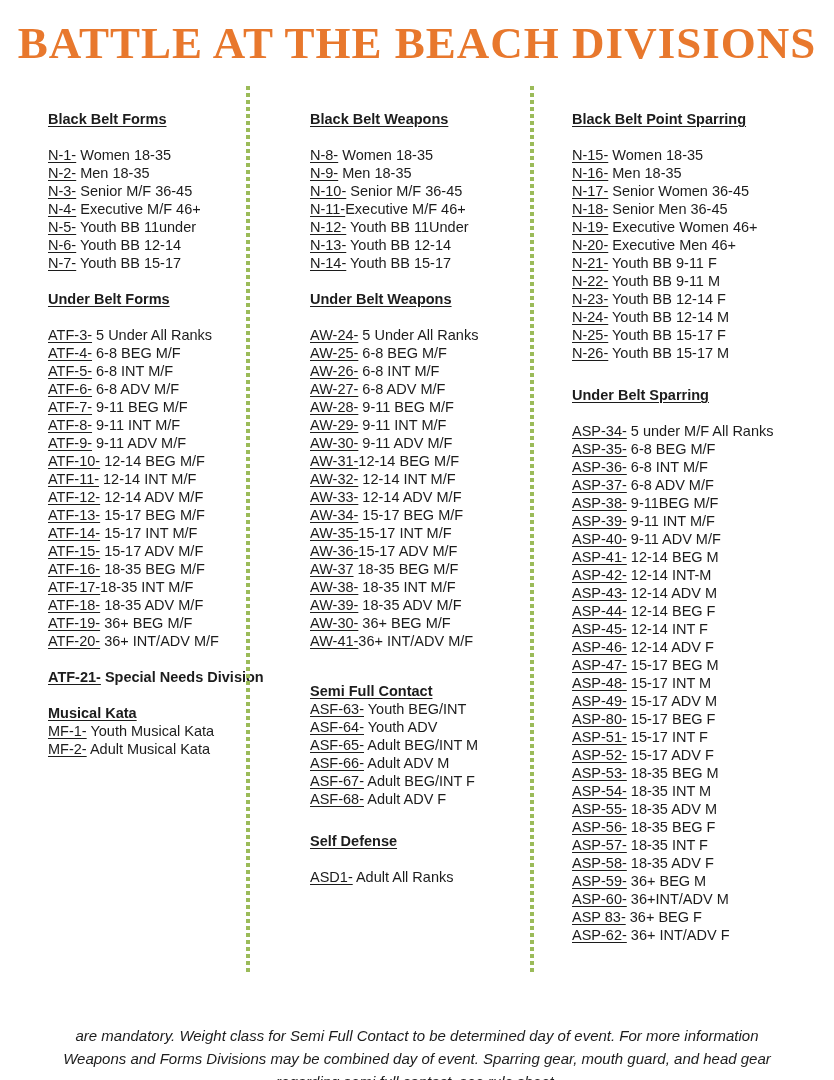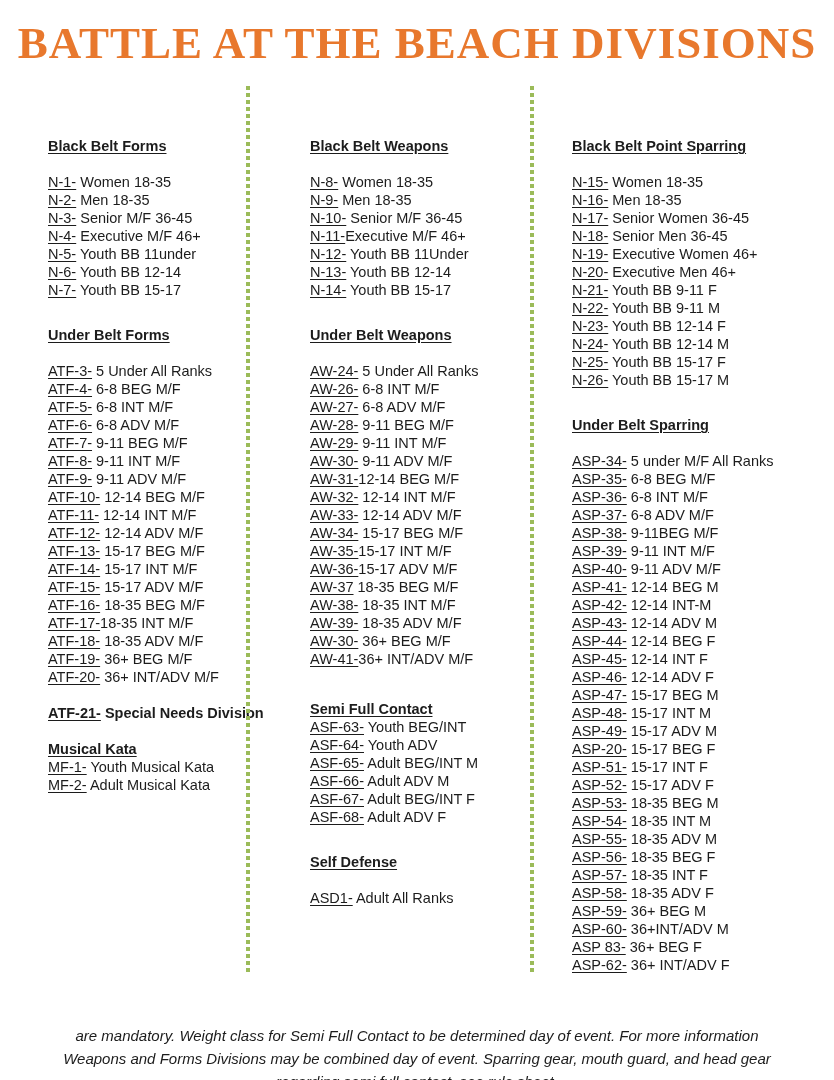--- a/index.html
+++ b/index.html
@@ -52,21 +52,21 @@
   .gap-lg { margin-top: 38px; }
   .gap-xl { margin-top: 32px; }
 
   .heading {
     font-size: 14.5px;
     line-height: 18px;
     font-weight: bold;
     text-decoration: underline;
     text-underline-offset: 2px;
   }
-  .heading.spaced { margin-bottom: 18px; margin-top: 27px; }
+  .heading.spaced { margin-bottom: 18px; }
 
   .item {
     font-size: 14.5px;
     line-height: 18px;
     white-space: nowrap;
   }
   .item.bold { font-weight: bold; }
   .item .code {
     text-decoration: underline;
     text-underline-offset: 2px;
@@ -138,20 +138,21 @@
           <div class="item"><span class="code">N-9-</span><span> Men 18-35</span></div>
           <div class="item"><span class="code">N-10-</span><span> Senior M/F 36-45</span></div>
           <div class="item"><span class="code">N-11-</span><span>Executive M/F 46+</span></div>
           <div class="item"><span class="code">N-12-</span><span> Youth BB 11Under</span></div>
           <div class="item"><span class="code">N-13-</span><span> Youth BB 12-14</span></div>
           <div class="item"><span class="code">N-14-</span><span> Youth BB 15-17</span></div>
         </div>
         <div class="section gap-sm">
           <div class="heading spaced">Under Belt Weapons</div>
           <div class="item"><span class="code">AW-24-</span><span> 5 Under All Ranks</span></div>
+          <div class="item"><span class="code">AW-25-</span><span> 6-8 BEG M/F</span></div>
           <div class="item"><span class="code">AW-26-</span><span> 6-8 INT M/F</span></div>
           <div class="item"><span class="code">AW-27-</span><span> 6-8 ADV M/F</span></div>
           <div class="item"><span class="code">AW-28-</span><span> 9-11 BEG M/F</span></div>
           <div class="item"><span class="code">AW-29-</span><span> 9-11 INT M/F</span></div>
           <div class="item"><span class="code">AW-30-</span><span> 9-11 ADV M/F</span></div>
           <div class="item"><span class="code">AW-31-</span><span>12-14 BEG M/F</span></div>
           <div class="item"><span class="code">AW-32-</span><span> 12-14 INT M/F</span></div>
           <div class="item"><span class="code">AW-33-</span><span> 12-14 ADV M/F</span></div>
           <div class="item"><span class="code">AW-34-</span><span> 15-17 BEG M/F</span></div>
           <div class="item"><span class="code">AW-35-</span><span>15-17 INT M/F</span></div>
@@ -204,21 +205,21 @@
           <div class="item"><span class="code">ASP-40-</span><span> 9-11 ADV M/F</span></div>
           <div class="item"><span class="code">ASP-41-</span><span> 12-14 BEG M</span></div>
           <div class="item"><span class="code">ASP-42-</span><span> 12-14 INT-M</span></div>
           <div class="item"><span class="code">ASP-43-</span><span> 12-14 ADV M</span></div>
           <div class="item"><span class="code">ASP-44-</span><span> 12-14 BEG F</span></div>
           <div class="item"><span class="code">ASP-45-</span><span> 12-14 INT F</span></div>
           <div class="item"><span class="code">ASP-46-</span><span> 12-14 ADV F</span></div>
           <div class="item"><span class="code">ASP-47-</span><span> 15-17 BEG M</span></div>
           <div class="item"><span class="code">ASP-48-</span><span> 15-17 INT M</span></div>
           <div class="item"><span class="code">ASP-49-</span><span> 15-17 ADV M</span></div>
-          <div class="item"><span class="code">ASP-20-</span><span> 15-17 BEG F</span></div>
+          <div class="item"><span class="code">ASP-80-</span><span> 15-17 BEG F</span></div>
           <div class="item"><span class="code">ASP-51-</span><span> 15-17 INT F</span></div>
           <div class="item"><span class="code">ASP-52-</span><span> 15-17 ADV F</span></div>
           <div class="item"><span class="code">ASP-53-</span><span> 18-35 BEG M</span></div>
           <div class="item"><span class="code">ASP-54-</span><span> 18-35 INT M</span></div>
           <div class="item"><span class="code">ASP-55-</span><span> 18-35 ADV M</span></div>
           <div class="item"><span class="code">ASP-56-</span><span> 18-35 BEG F</span></div>
           <div class="item"><span class="code">ASP-57-</span><span> 18-35 INT F</span></div>
           <div class="item"><span class="code">ASP-58-</span><span> 18-35 ADV F</span></div>
           <div class="item"><span class="code">ASP-59-</span><span> 36+ BEG M</span></div>
           <div class="item"><span class="code">ASP-60-</span><span> 36+INT/ADV M</span></div>

